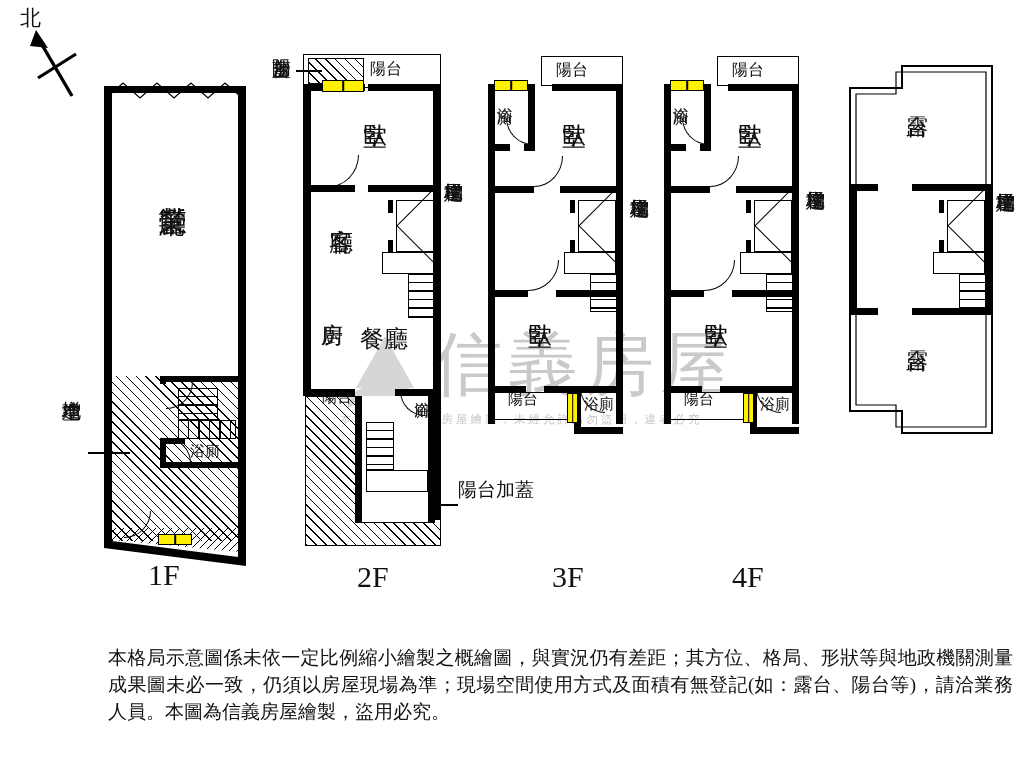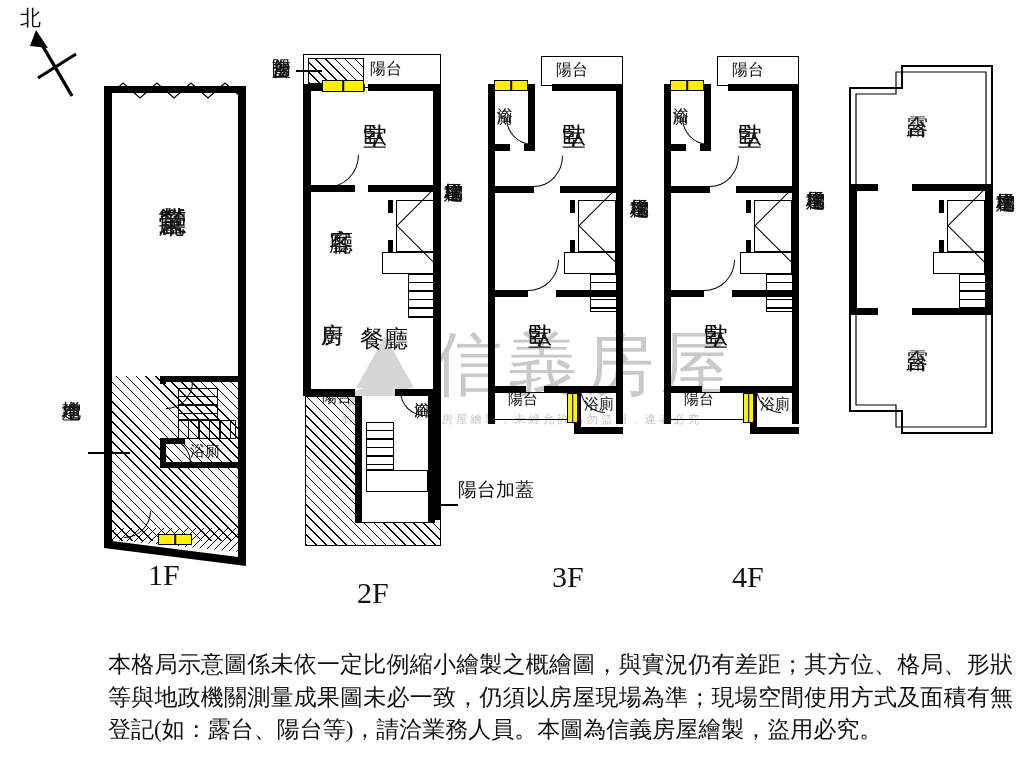--- a/index.html
+++ b/index.html
@@ -63,21 +63,21 @@
   .wm-text{position:absolute;font-size:70px;color:#c9c9c9;letter-spacing:6px;
      font-family:"Liberation Serif",serif;white-space:nowrap;}
   .wm-logo{position:absolute;color:#d2d2d2;font-size:86px;line-height:1;}
   .wm-note{position:absolute;font-size:11.5px;color:#c4c4c4;letter-spacing:3px;white-space:nowrap;}
 
   
   .leader{position:absolute;height:1.6px;background:#000;}
 
   
   .disclaimer{position:absolute;left:108px;top:626px;width:905px;
-     font-size:23px;line-height:1.42;text-align:justify;}
+     font-size:19px;line-height:1.42;text-align:justify;}
 </style>
 </head>
 <body>
 
 <div class="canvas">
 
   <div class="compass">
     <span class="lbl">北</span>
     <svg width="90" height="95">
       <line x1="66" y1="90" x2="32" y2="32" stroke="#000" stroke-width="3.4"></line>
@@ -211,21 +211,21 @@
     <span class="small-label v" style="left:413px;top:390px;font-size:15px;">浴廁</span>
 
     <span class="out-label" style="left:272px;top:44px;">陽台加蓋</span>
     <div class="leader" style="left:296px;top:70px;width:26px;"></div>
 
     <span class="out-label h" style="left:458px;top:478px;width:58px;line-height:1.25;">陽台加蓋</span>
     <div class="leader" style="left:432px;top:504px;width:26px;"></div>
 
     <span class="out-label" style="left:444px;top:168px;">增建電梯</span>
 
-    <span class="floor-tag" style="left:357px;top:562px;margin-top:16px;">2F</span>
+    <span class="floor-tag" style="left:357px;top:562px;">2F</span>
   </div>
 
   <div class="plan" style="left:0;top:0;width:700px;height:620px;">
 
     <div class="thin" style="left:541px;top:56px;width:82px;height:30px;"></div>
 
     <div class="wall" style="left:488px;top:84px;width:7px;height:340px;"></div>
     <div class="wall" style="left:616px;top:84px;width:7px;height:340px;"></div>
     <div class="wall" style="left:488px;top:84px;width:46px;height:7px;"></div>
     <div class="wall" style="left:552px;top:84px;width:71px;height:7px;"></div>

